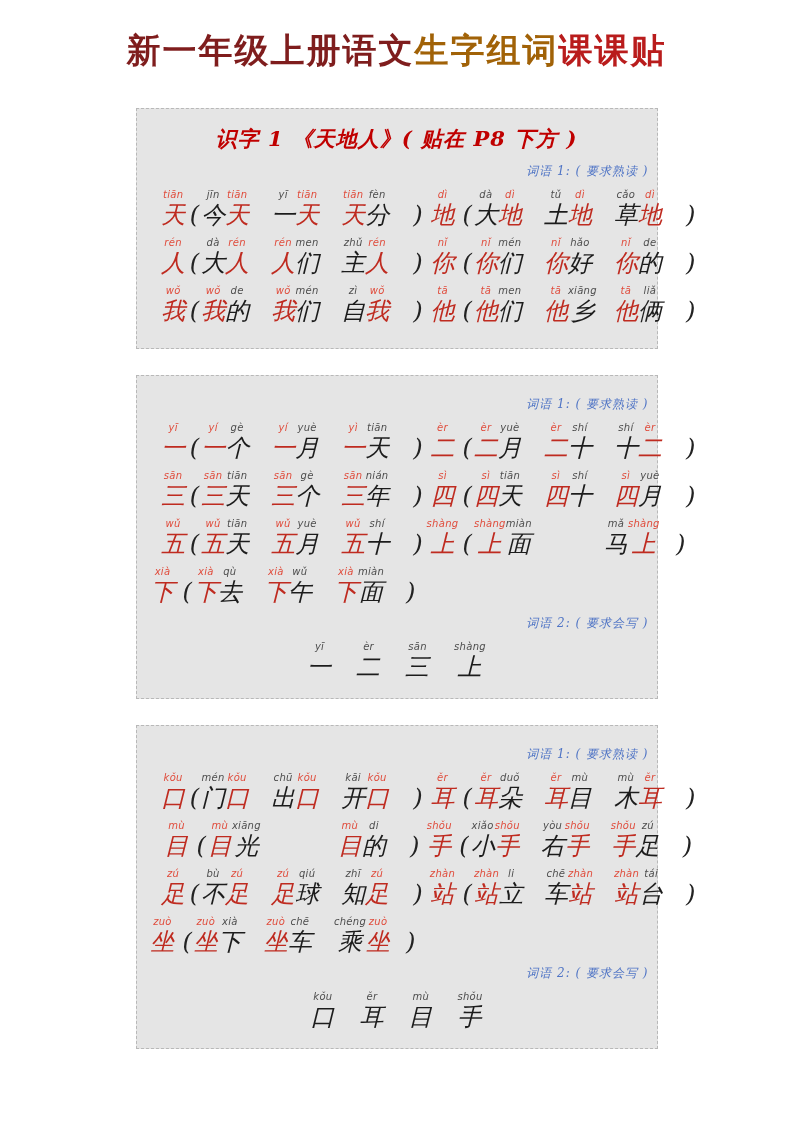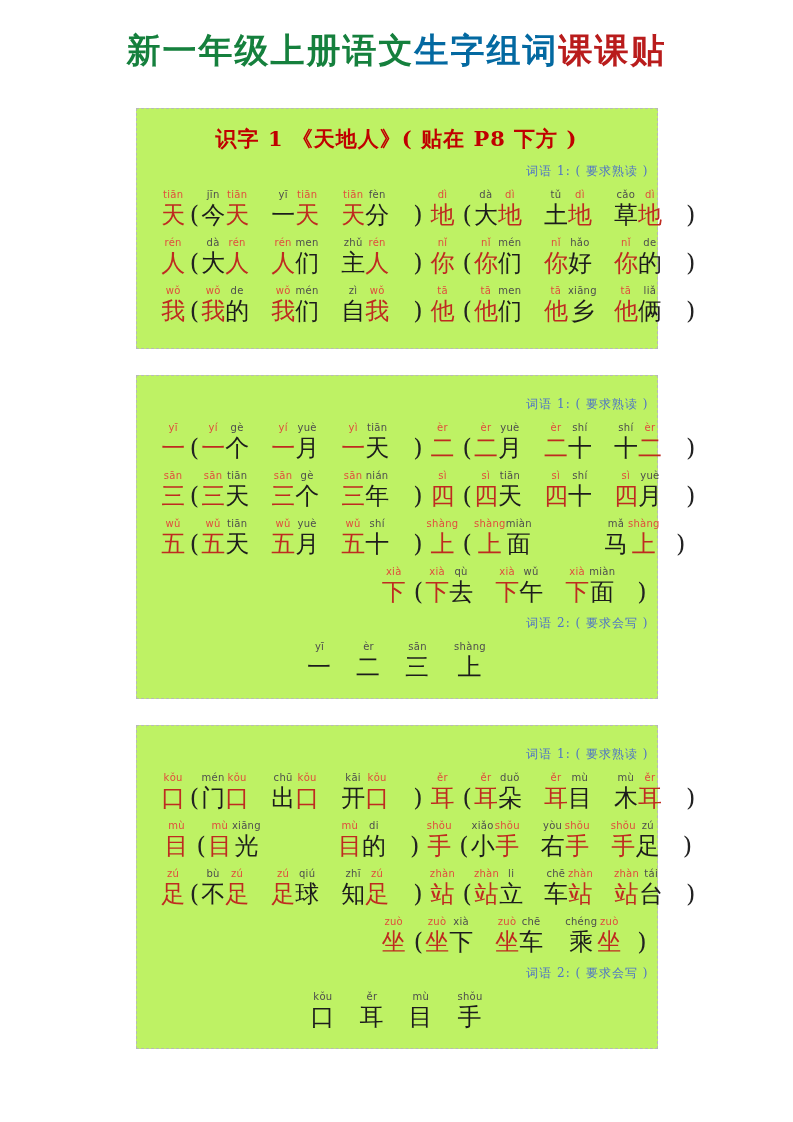--- a/index.html
+++ b/index.html
@@ -6,39 +6,40 @@
   body{
     width:793px;height:1122px;background:#ffffff;
     font-family:"DejaVu Sans",sans-serif;color:#1c1c1c;
     position:relative;overflow:hidden;
   }
   .page-title{
     text-align:center;margin:28px 0 34px;
     font-family:"DejaVu Serif",serif;font-weight:bold;font-size:34px;
     letter-spacing:2px;white-space:nowrap;
   }
-  .t-black{color:#15803d;}
-  .t-blue{color:#0369a1;}
+  .t-black{color:#7f1d1d;}
+  .t-blue{color:#a16207;}
   .t-red{color:#b91c1c;}
   .box{
     width:522px;margin:16px auto 26px;box-sizing:border-box;
-    border:1.5px dashed #b8b8b8;background:#bef264;
+    border:1.5px dashed #b8b8b8;background:#e5e5e5;
     padding:12px 8px 14px;
+    font-style:italic;
   }
   .box-title{
     text-align:center;color:#c00000;font-weight:bold;font-size:21px;
     font-family:"DejaVu Serif",serif;margin:4px 0 10px;letter-spacing:1px;
     white-space:nowrap;
   }
   .box-subtitle{
     text-align:right;color:#4f74c5;font-size:12px;
     font-family:"DejaVu Serif",serif;margin:8px 0 10px;letter-spacing:1px;
   }
   .row{display:flex;justify-content:space-between;padding-left:14px;margin:8px 0;}
-  .row.single{justify-content:flex-end;padding-left:0;}
+  .row.single{justify-content:flex-start;padding-left:0;}
   .group{display:flex;align-items:flex-end;}
   .group1{width:266px;}
   .cell{display:inline-flex;flex-direction:column;align-items:center;line-height:1;}
   .cell .py{font-size:10px;height:13px;color:#4d4d4d;white-space:nowrap;letter-spacing:0.3px;}
   .cell .py.red{color:#e04c3c;}
   .cell .ch{
     font-size:24px;height:27px;font-family:"DejaVu Serif",serif;color:#1c1c1c;
   }
   .cell .ch.red{color:#bf2b20;}
   .head{width:36px;}

